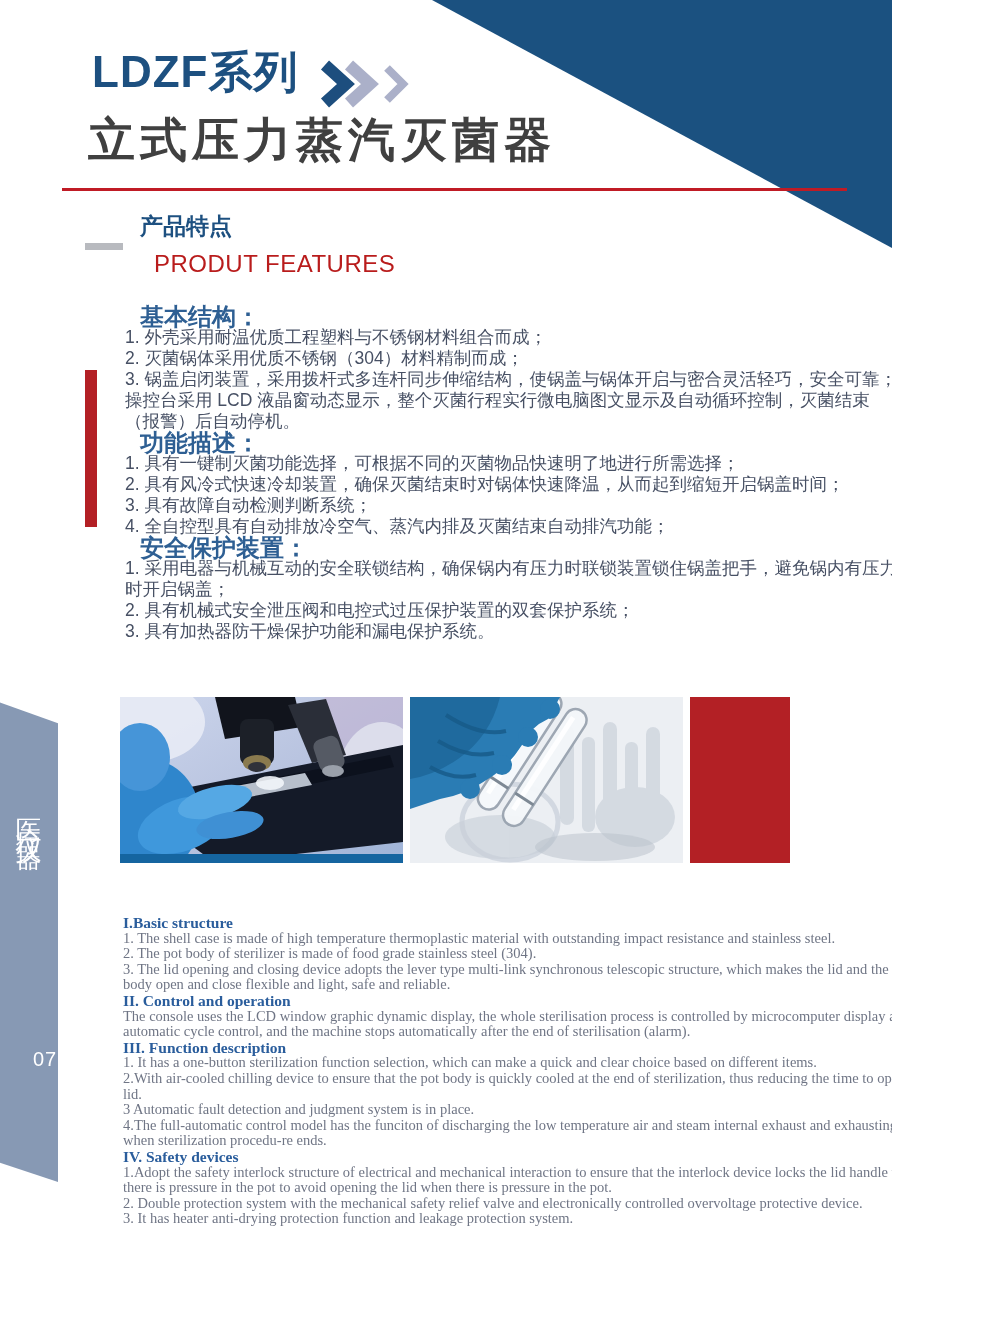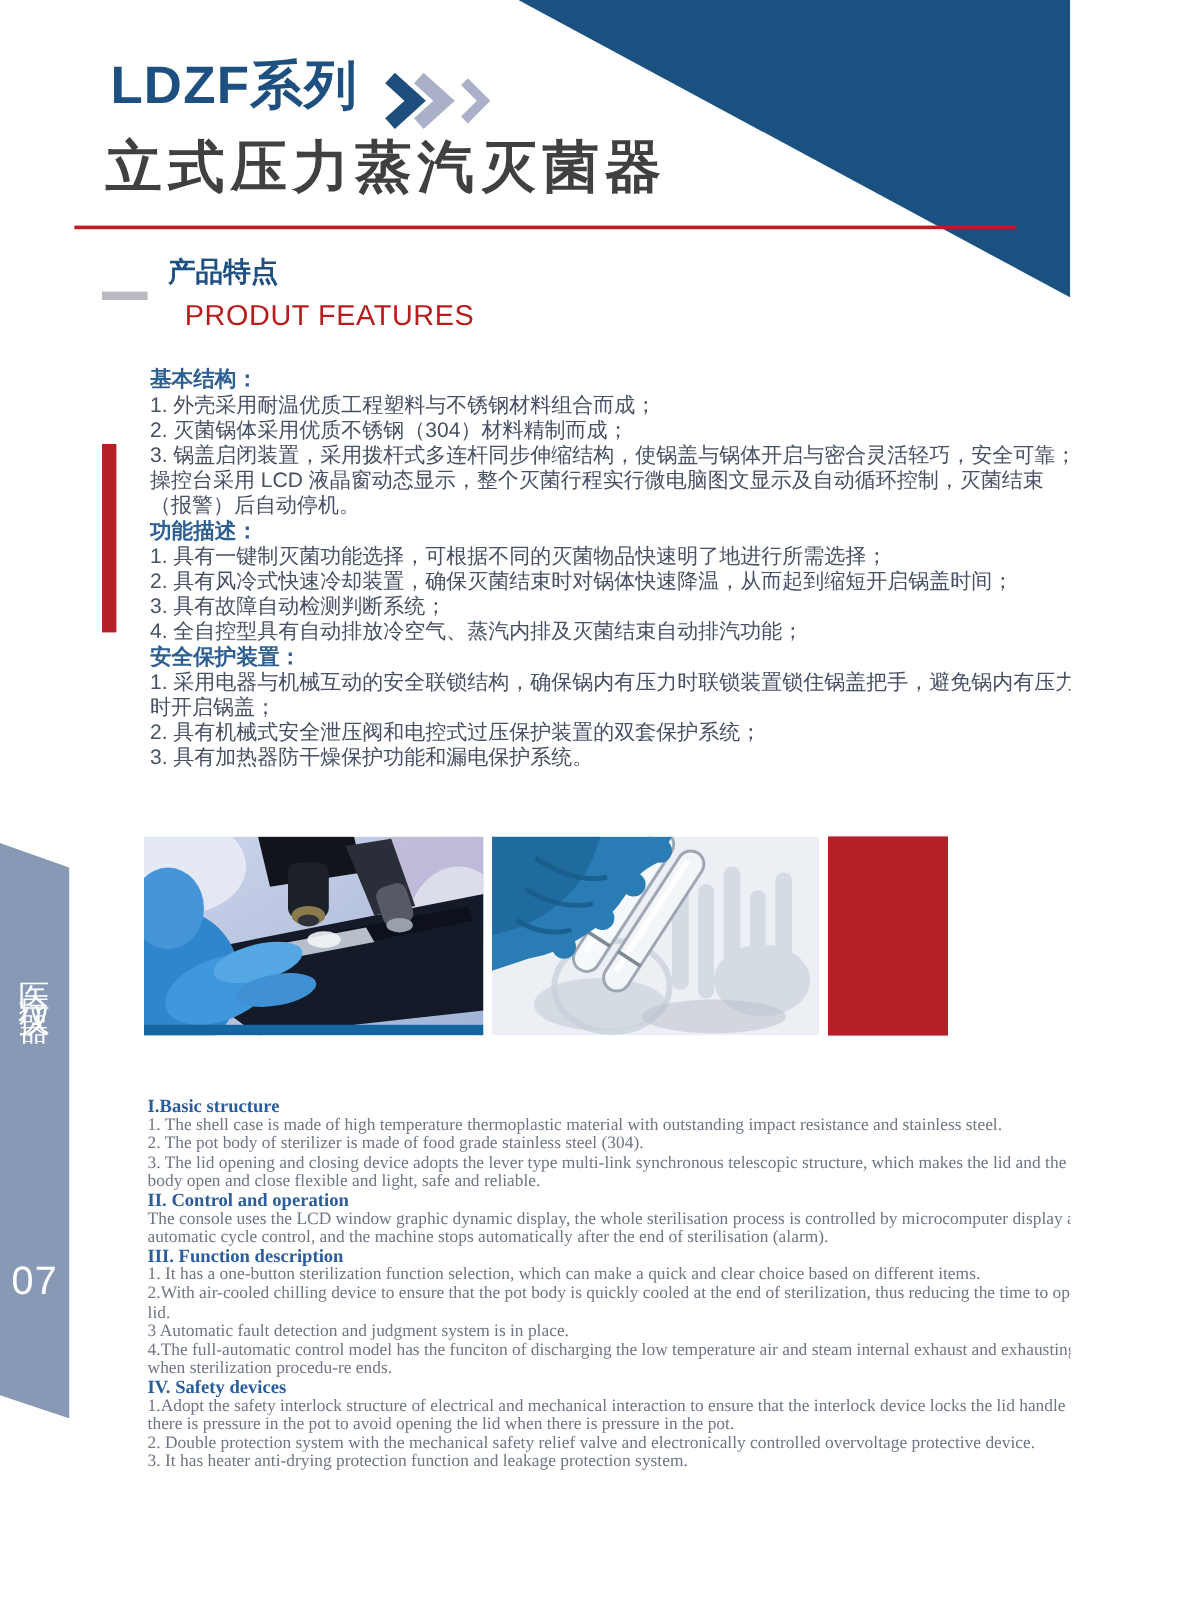--- a/index.html
+++ b/index.html
@@ -19,21 +19,21 @@
   .red-underline{position:absolute;left:62px;top:188px;width:785px;height:3px;background:#c01b25;}
 
   
   .gray-dash{position:absolute;left:85px;top:243px;width:38px;height:7px;background:#b8babf;}
   .feat-title-cn{position:absolute;left:140px;top:211px;font-size:23px;font-weight:bold;color:#1d5080;}
   .feat-title-en{position:absolute;left:142px;top:250px;font-size:24px;color:#b91c1c;letter-spacing:.5px;margin-left:12px;}
 
   
   .red-vbar{position:absolute;left:85px;top:370px;width:12px;height:157px;background:#b32025;}
   .cn-features{position:absolute;left:125px;top:306px;width:772px;font-size:17.5px;line-height:21px;}
-  .cnh{font-weight:bold;color:#2e5f93;font-size:18px;}
+  .cnh{font-weight:bold;color:#2e5f93;font-size:24px;margin-left:15px;}
   .cnl{color:#475064;}
 
   
   .photo{position:absolute;top:697px;height:166px;overflow:hidden;}
   .photo svg{display:block;}
   .photo1{left:120px;width:283px;}
   .photo2{left:410px;width:273px;}
   .red-block{position:absolute;left:690px;top:697px;width:100px;height:166px;background:#b32025;}
 
   
@@ -41,21 +41,21 @@
         font-family:"Liberation Serif",serif;font-size:14.5px;line-height:15.6px;color:#6f7585;}
   .enh{font-weight:bold;color:#2a5d9c;font-size:15.5px;font-family:"Liberation Serif",serif;}
 
   
   .sidebar{position:absolute;left:0;top:700px;width:58px;height:482px;background:#8799b4;
         clip-path:polygon(0 0.5%,100% 4.8%,100% 100%,0 96%);}
   .sidebar-label{position:absolute;left:50%;transform:translateX(-50%);top:98px;
         writing-mode:vertical-rl;text-orientation:upright;color:#ffffff;font-size:26px;
         letter-spacing:9px;line-height:1;}
   .page-number{position:absolute;left:0;top:348px;width:100%;text-align:center;
-        color:#ffffff;font-size:33px;letter-spacing:1px;}
+        color:#ffffff;font-size:20px;letter-spacing:1px;padding-left:16px;}
 </style>
 </head>
 <body>
 
 <div class="page">
 
   <div class="corner-triangle"></div>
 
   <div class="series-title">LDZF系列</div>
   <div class="chevrons">

